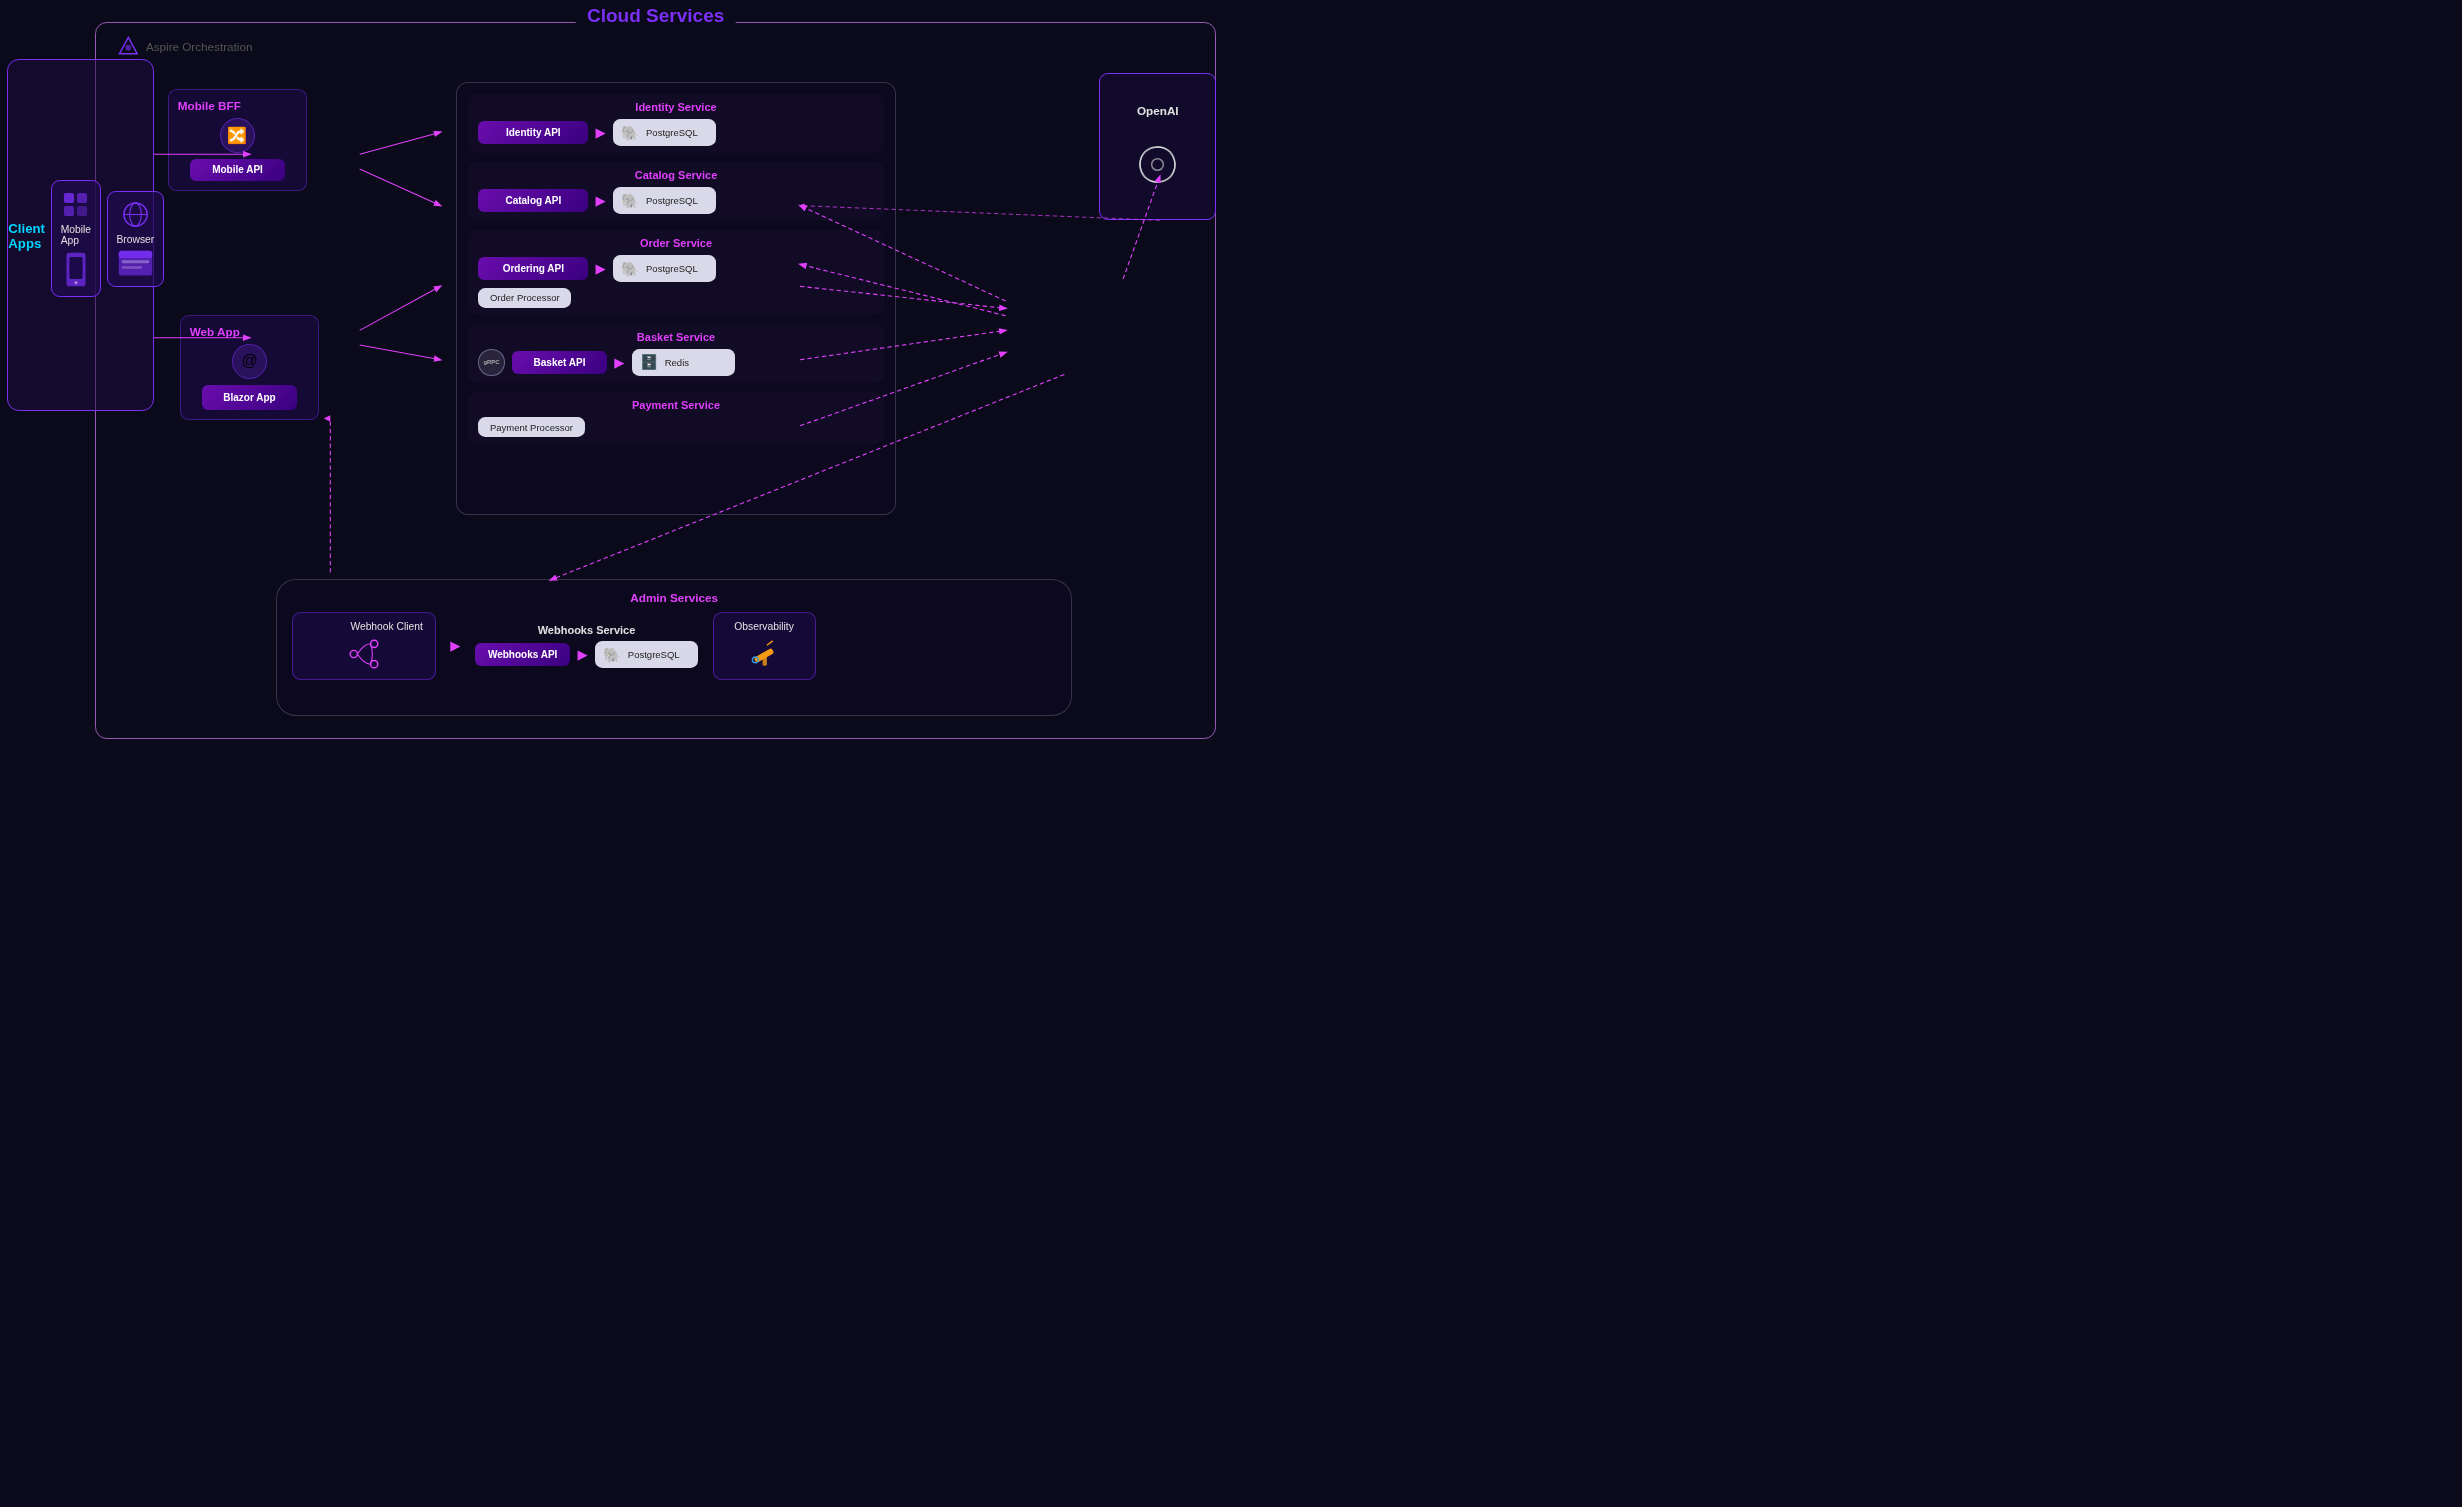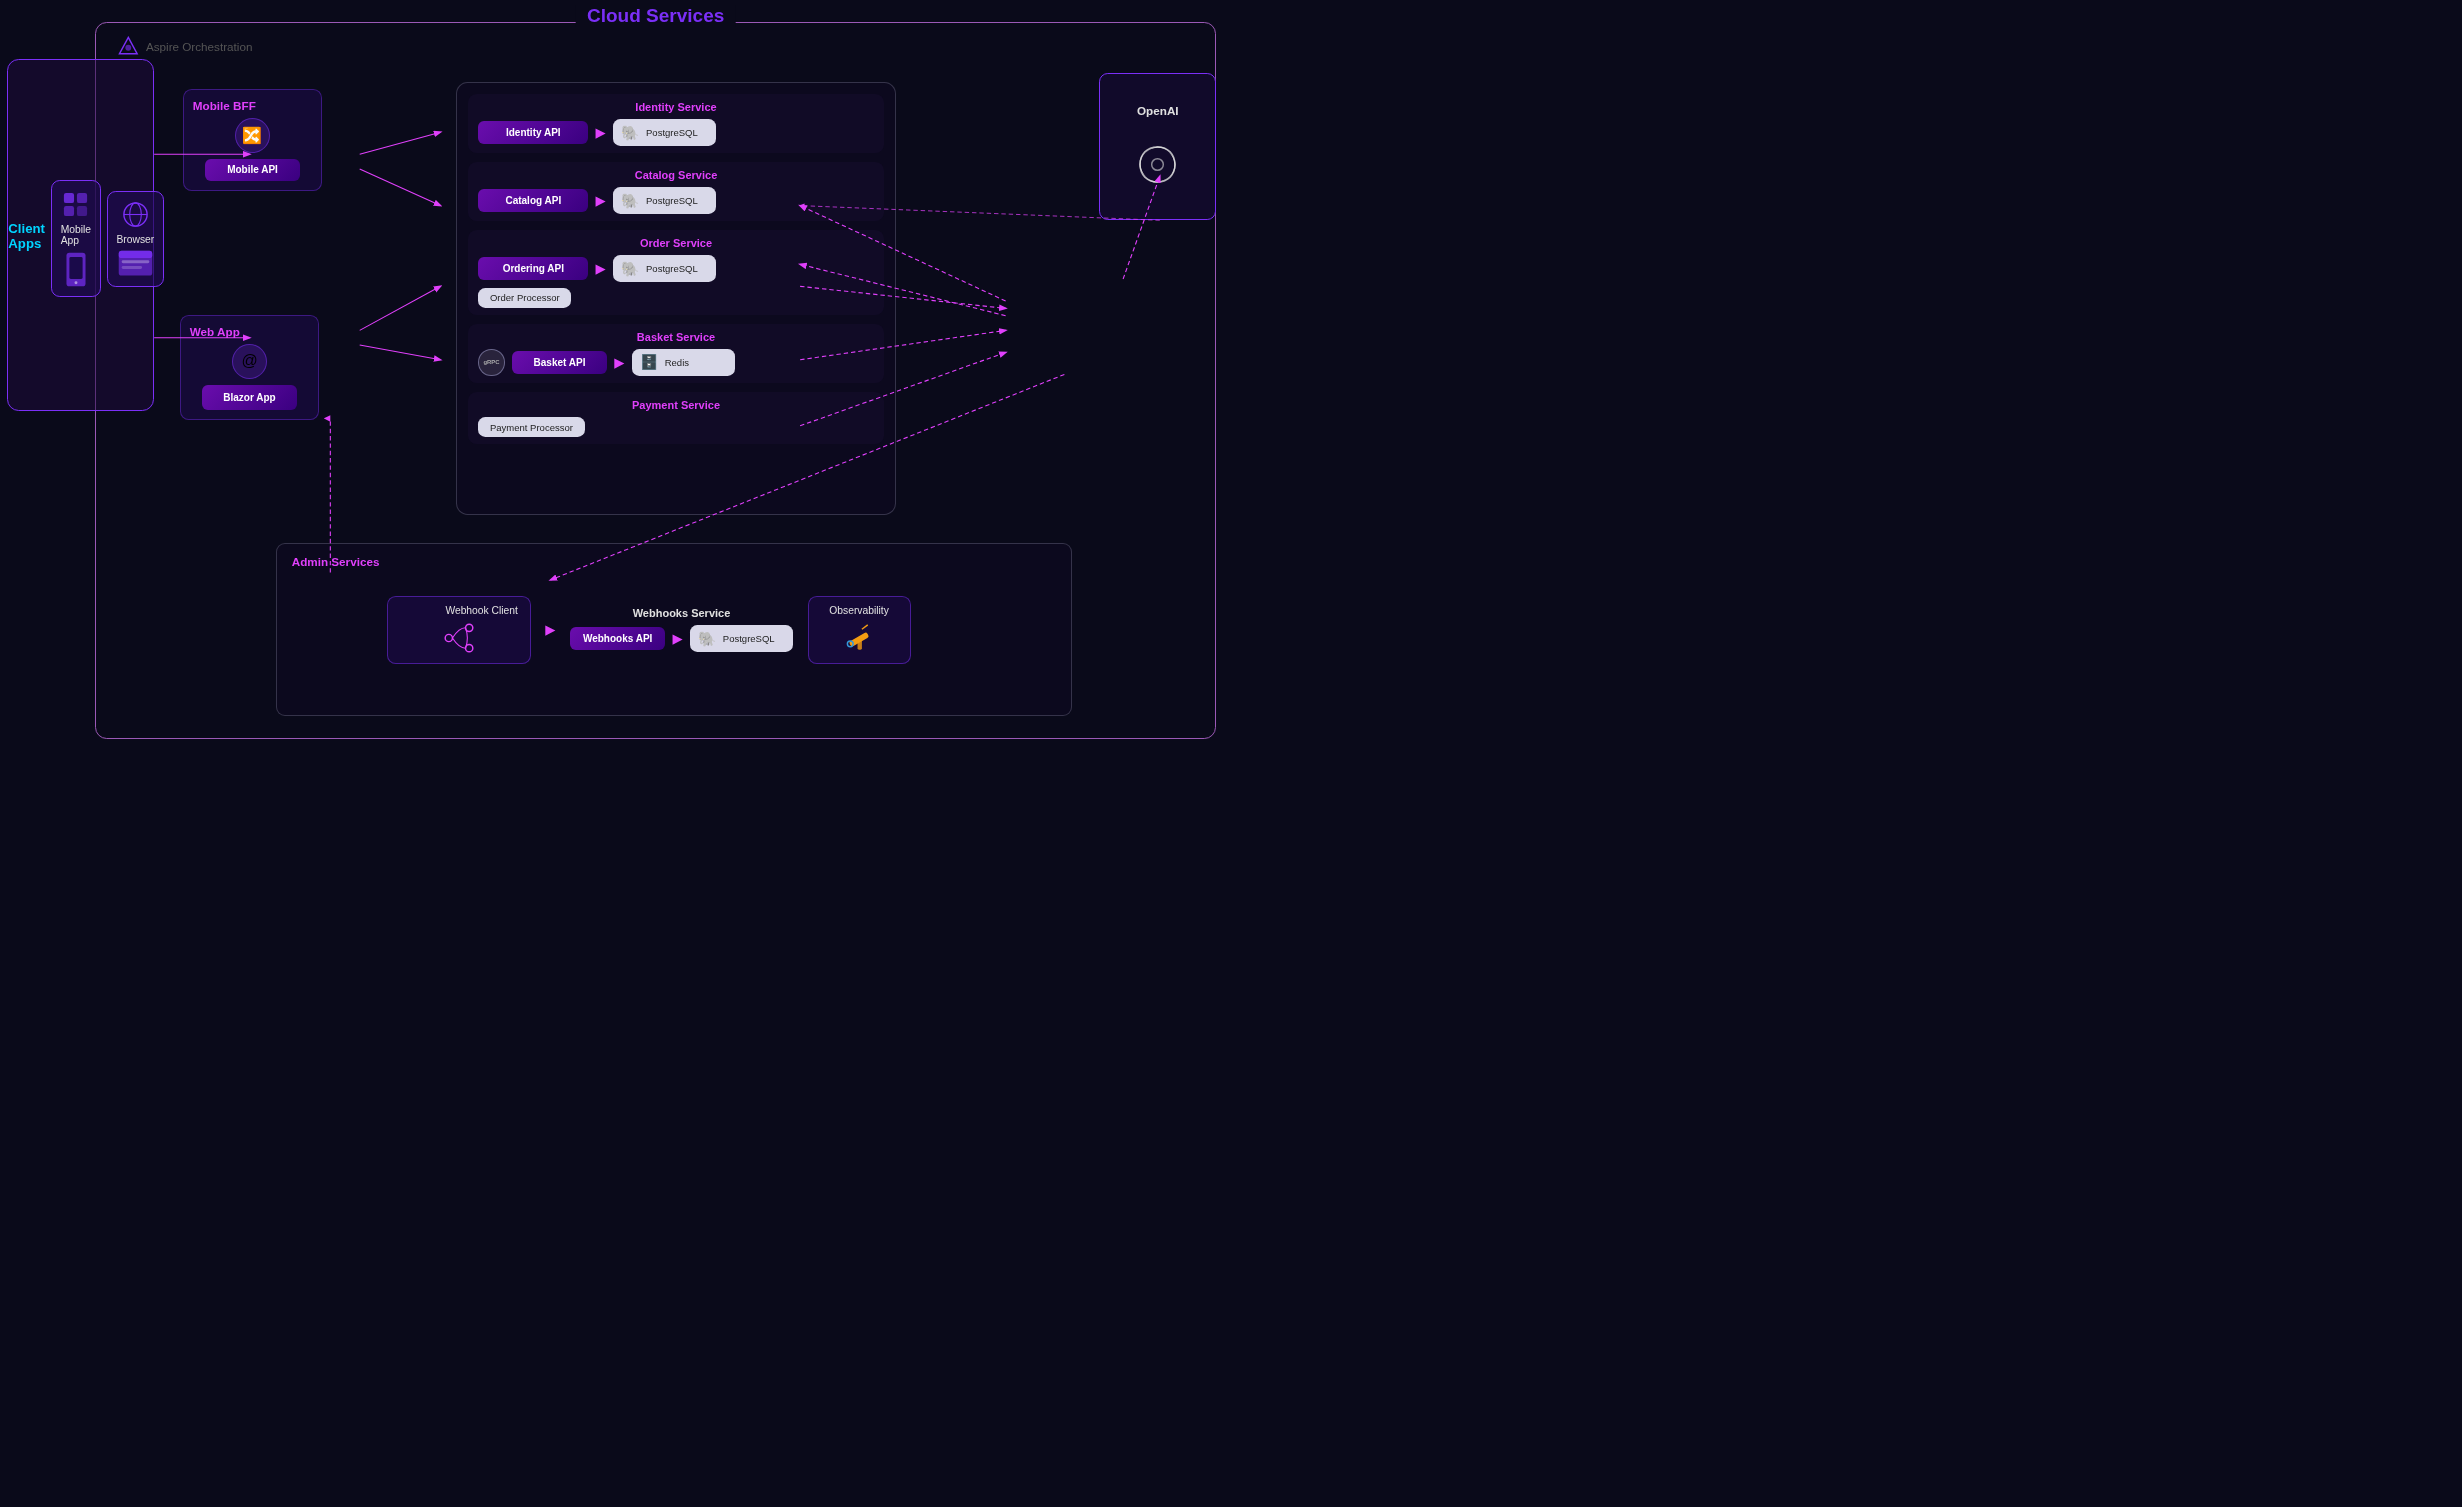--- a/index.html
+++ b/index.html
@@ -244,27 +244,27 @@
       font-size: 11.7px;
       font-weight: 600;
     }
 
     
     .admin-box {
       position: absolute;
       bottom: 22px;
       left: 180px;
       right: 143px;
-      height: 173px;
+      height: 137px;
       border: 1.1px solid rgba(150,150,180,0.3);
-      border-radius: 9px;
+      border-radius: 20px;
       background: rgba(20,10,40,0.3);
       padding: 11px 14.7px;
       display: flex;
-      flex-direction: row;
+      flex-direction: column;
       gap: 7.3px;
     }
 
     .admin-title {
       color: #e040fb;
       font-size: 11.7px;
       font-weight: 600;
       text-align: center;
     }
 
@@ -345,21 +345,21 @@
     <span class="cloud-services-title">Cloud Services</span>
 
     <div class="aspire-label">
       <svg class="aspire-icon" viewBox="0 0 28 28" fill="none">
         <polygon points="14,2 26,24 2,24" fill="none" stroke="#7b2ff7" stroke-width="2"></polygon>
         <circle cx="14" cy="16" r="4" fill="#7b2ff7" opacity="0.6"></circle>
       </svg>
       <span>Aspire Orchestration</span>
     </div>
 
-    <div style="position:absolute; top:66px; left:87px; width:147px;">
+    <div style="position:absolute; top:66px; left:72px; width:147px;">
       <div class="bff-card">
         <span class="bff-title">Mobile BFF</span>
         <div style="width:35px;height:35px;border-radius:50%;background:rgba(123,47,247,0.2);border:1.1px solid rgba(123,47,247,0.5);display:flex;align-items:center;justify-content:center;font-size:16px;">🔀</div>
         <div class="api-pill-purple">
           <span>Mobile API</span>
         </div>
       </div>
     </div>
 
     <div style="position:absolute; top:260px; left:84px; width:147px;margin-top:32px;">

